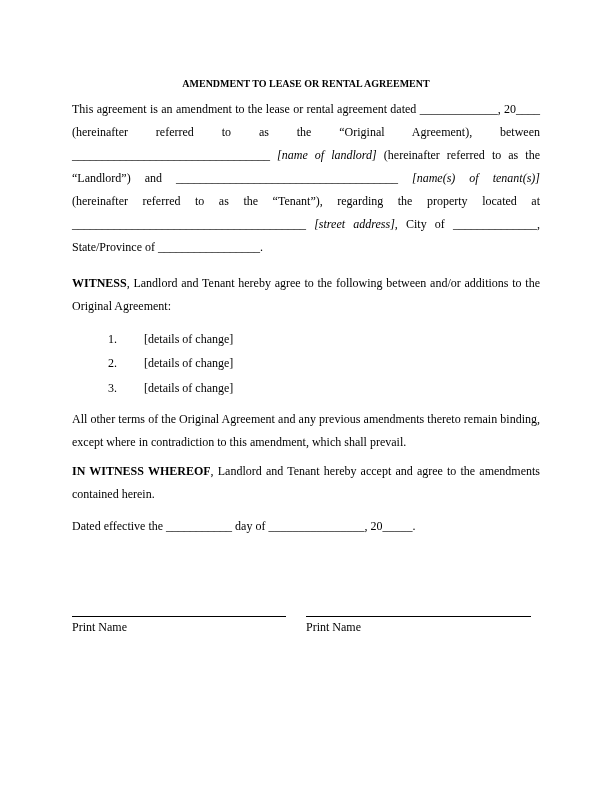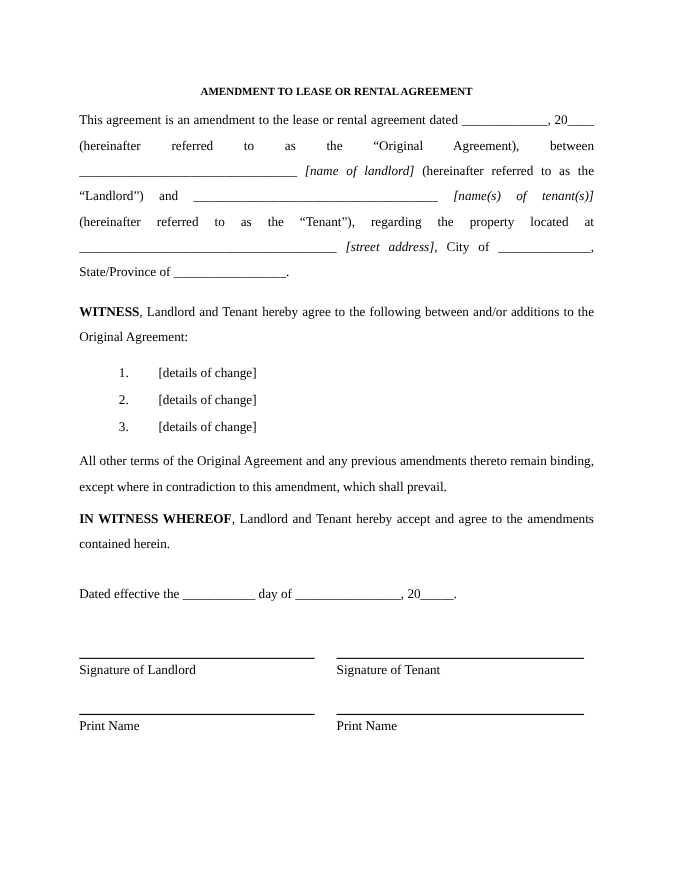--- a/index.html
+++ b/index.html
@@ -37,21 +37,21 @@
   .bold { font-weight: bold; }
   .changes-list { margin: 4px 0 12px 0; }
   .change-row {
     display: flex;
     font-size: 12px;
     line-height: 16.3px;
     margin: 0 0 8px 36px;
   }
   .change-num { width: 36px; flex: 0 0 36px; }
   .change-text { flex: 0 1 auto; }
-  .witness-para { margin-bottom: 23px; }
+  .witness-para { margin-bottom: 9px; }
   .dated-para { margin-bottom: 0; }
   .sig-section {
     margin-top: 46px;
     display: flex;
   }
   .sig-col { width: 214px; }
   .sig-col.right { width: 225px; margin-left: 20px; }
   .sig-line {
     border-top: 1px solid #000000;
     height: 0;
@@ -93,34 +93,26 @@
     </div>
 
     <p class="para tight">All other terms of the Original Agreement and any previous amendments thereto remain binding, except where in contradiction to this amendment, which shall prevail.</p>
 
     <p class="para witness-para"><span class="bold">IN WITNESS WHEREOF</span><span>, Landlord and Tenant hereby accept and agree to the amendments contained herein.</span></p>
 
     <p class="para left dated-para">Dated effective the ___________ day of ________________, 20_____.</p>
 
     <div class="sig-section">
       <div class="sig-col">
-        <div class="sig-block">
-          <div class="sig-line"></div>
-          <div class="sig-label">Signature of Landlord</div>
-        </div>
         <div class="sig-block second">
           <div class="sig-line"></div>
           <div class="sig-label">Print Name</div>
         </div>
       </div>
       <div class="sig-col right">
-        <div class="sig-block">
-          <div class="sig-line"></div>
-          <div class="sig-label">Signature of Tenant</div>
-        </div>
         <div class="sig-block second">
           <div class="sig-line"></div>
           <div class="sig-label">Print Name</div>
         </div>
       </div>
     </div>
 
   </div>
 </div>
 

